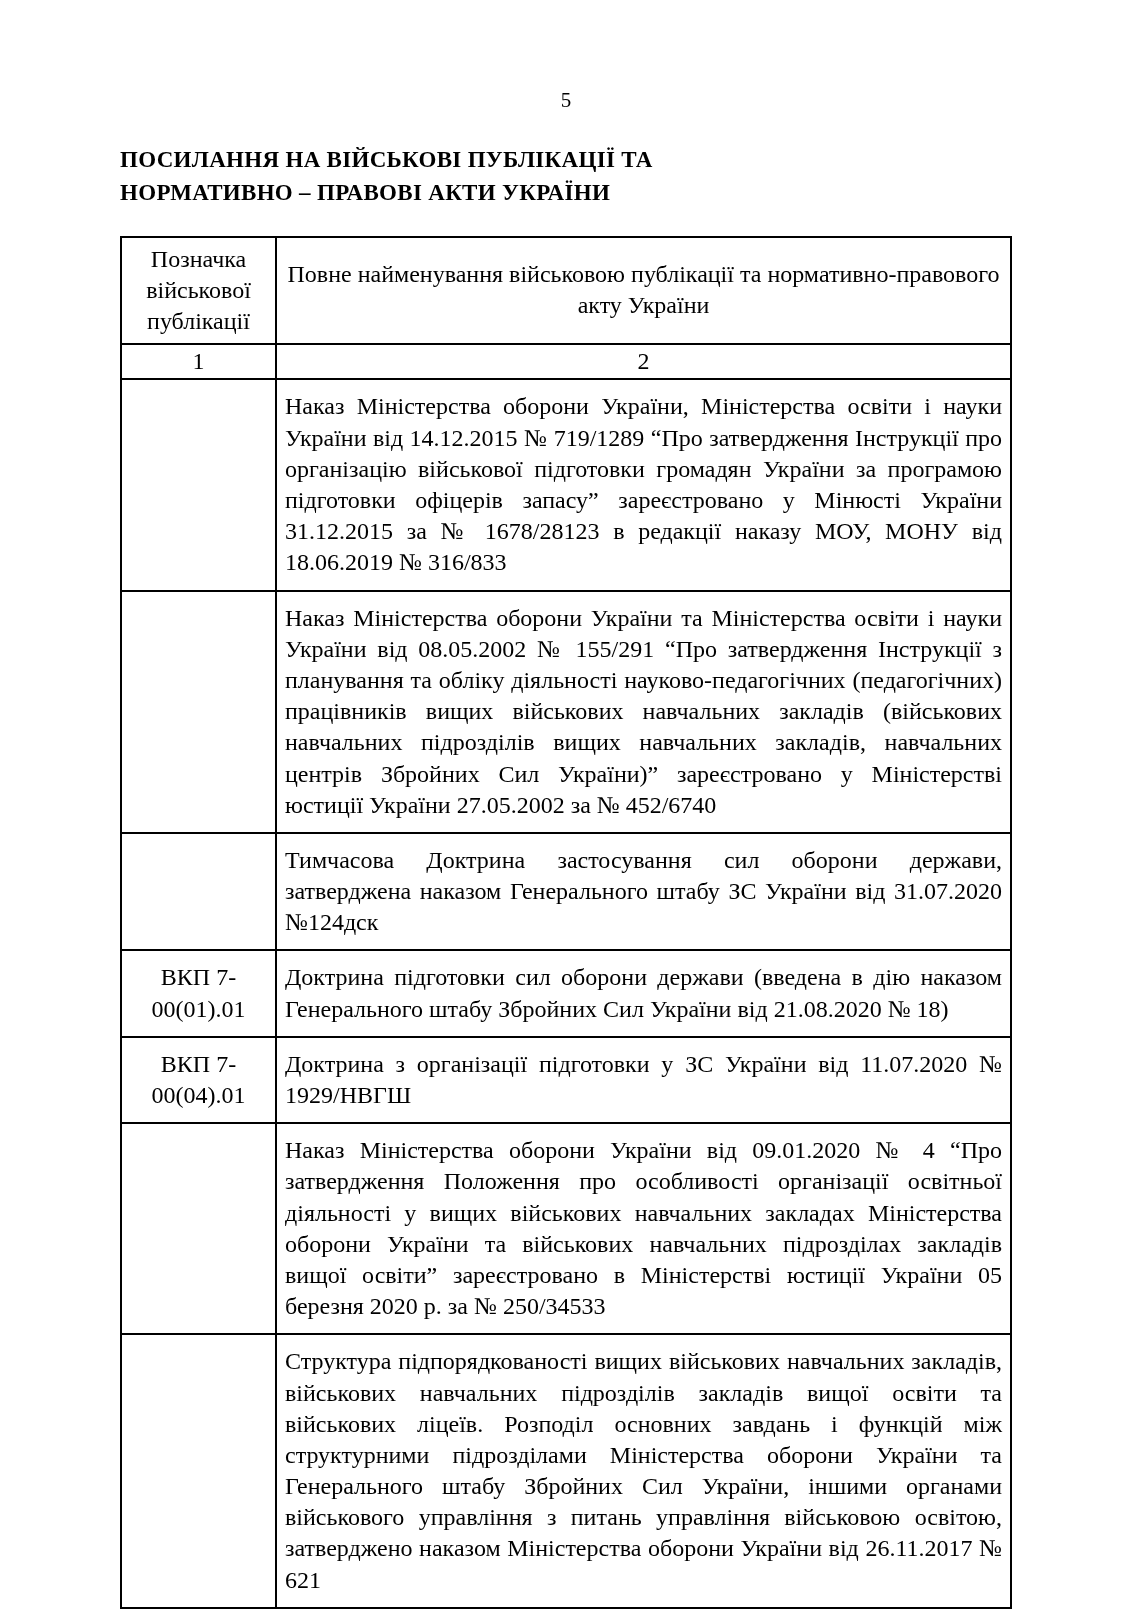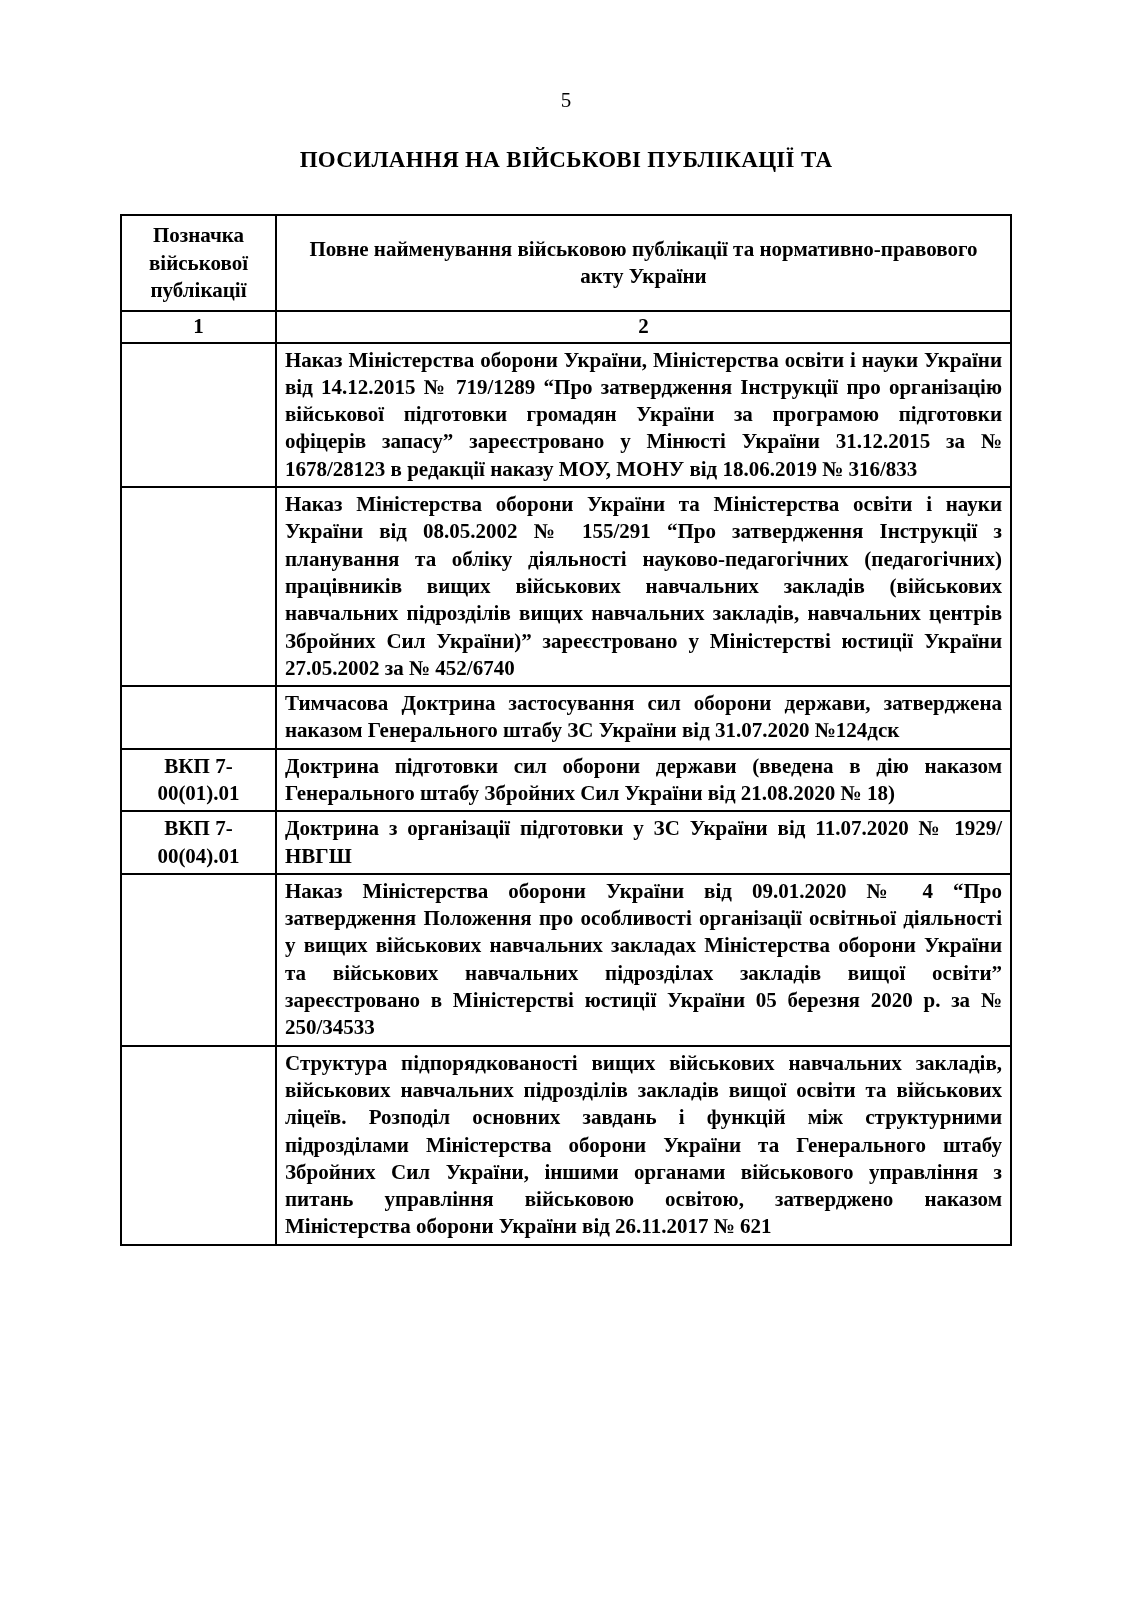--- a/index.html
+++ b/index.html
@@ -15,38 +15,37 @@
     width: 1142px;
     height: 1615px;
     padding: 88px 130px 0 120px;
   }
   .page-number {
     text-align: center;
     font-size: 21px;
     margin-bottom: 30px;
   }
   .doc-title {
-    text-align: center;
+    text-align: left;
     font-size: 23px;
     font-weight: bold;
     line-height: 1.45;
-    margin-bottom: 38px;
+    margin-bottom: 26px;
     letter-spacing: 0.3px;
   }
   table.ref-table {
     width: 100%;
     border-collapse: collapse;
     table-layout: fixed;
-    font-size: 21px;
-    font-weight: bold;
+    font-size: 24px;
   }
   table.ref-table td {
     border: 2px solid #000000;
     vertical-align: top;
-    padding: 3px 8px;
+    padding: 11px 8px;
     line-height: 1.3;
   }
   .col-mark { width: 155px; }
   td.mark-cell {
     text-align: center;
     margin-left: 20px;
   }
   td.text-cell {
     text-align: justify;
   }
@@ -62,20 +61,21 @@
 </style>
 </head>
 <body>
 
 <div class="page">
 
   <div class="page-number">5</div>
 
   <div class="doc-title">
     <span>ПОСИЛАННЯ НА ВІЙСЬКОВІ ПУБЛІКАЦІЇ ТА</span><br>
+    <span>НОРМАТИВНО – ПРАВОВІ АКТИ УКРАЇНИ</span>
   </div>
 
   <table class="ref-table">
     <colgroup>
       <col class="col-mark">
       <col>
     </colgroup>
     <tbody>
       <tr class="header-row">
         <td>Позначка військової публікації</td>

